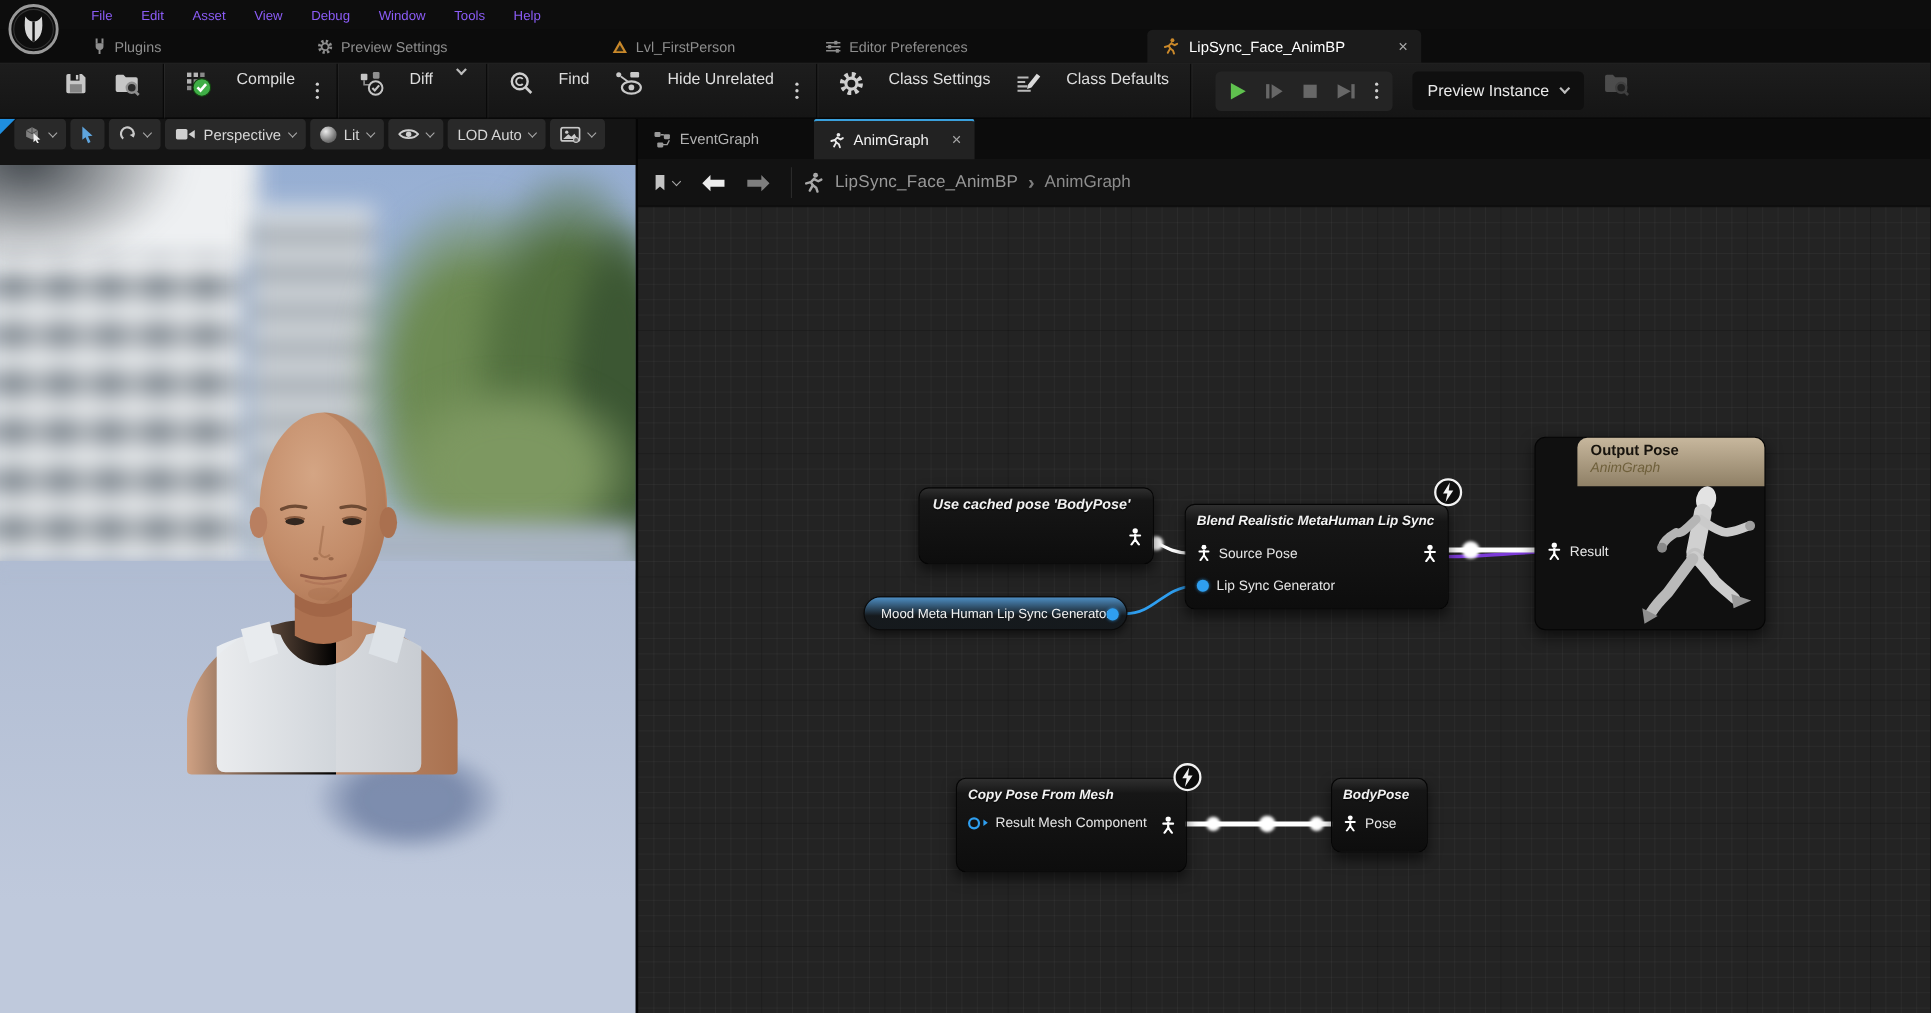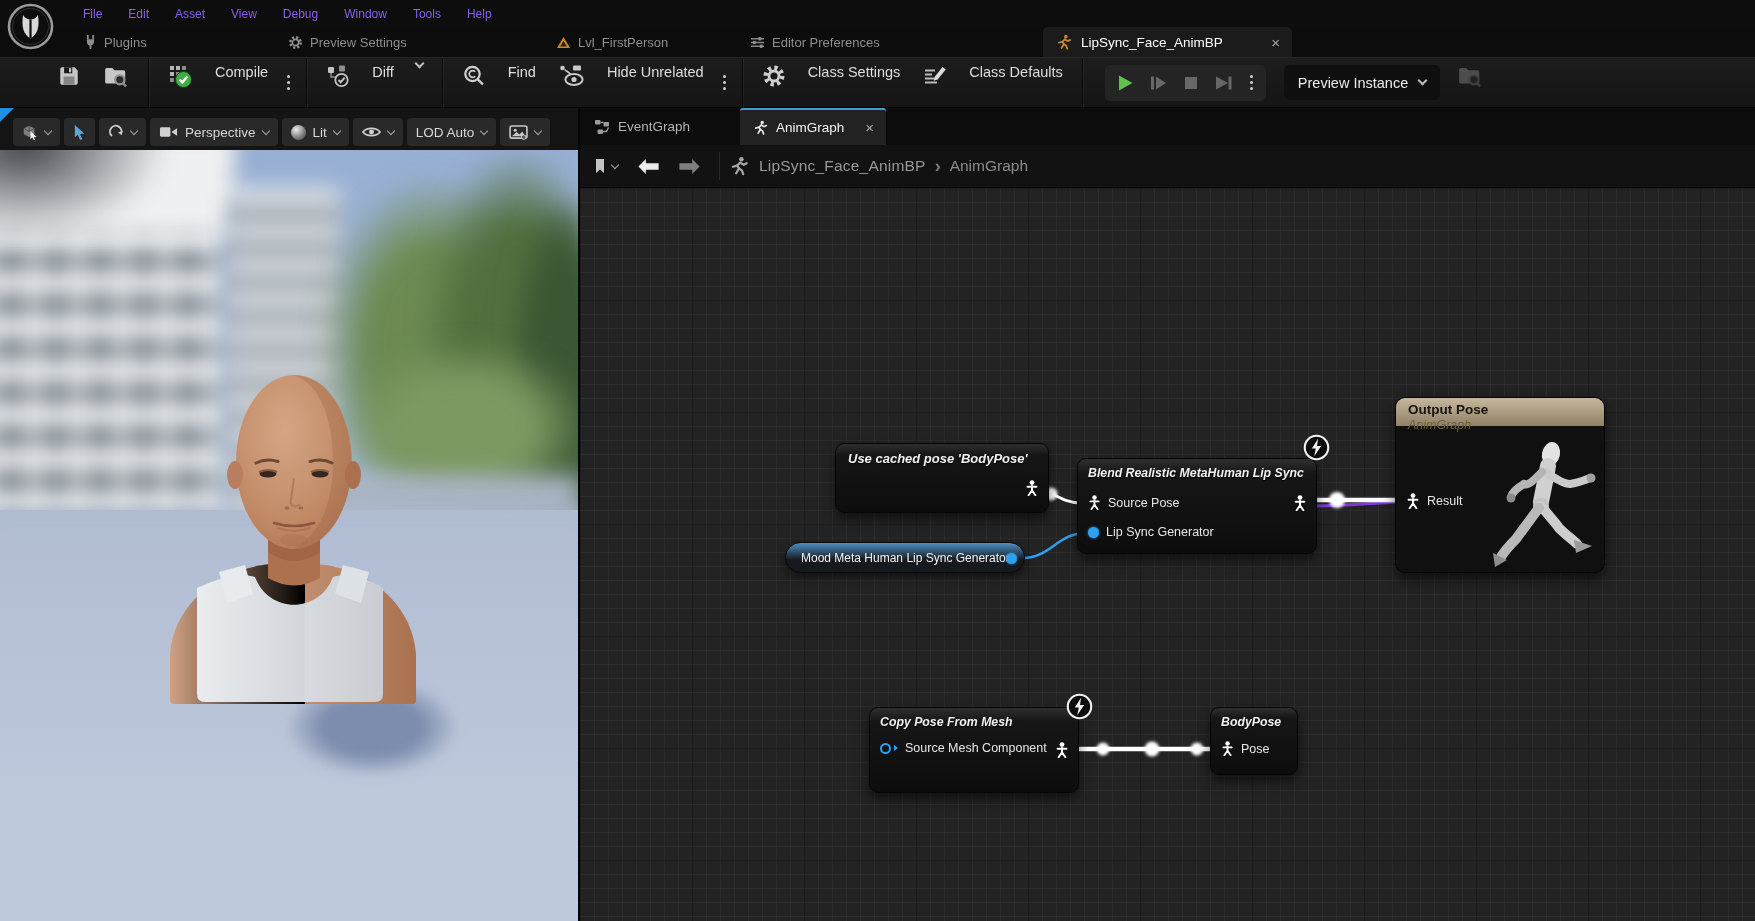--- a/index.html
+++ b/index.html
@@ -27,21 +27,21 @@
 .playgroup{display:flex;align-items:center;background:#242424;border-radius:5px;height:36px;padding:0 5px;gap:3px;margin-left:14px;}
 .pbtn{width:30px;height:30px;display:flex;align-items:center;justify-content:center;}
 .pi-btn{margin-left:18px;background:#0f0f0f;border-radius:5px;height:35px;display:flex;align-items:center;gap:11px;padding:0 14px;color:#eaeaea;font-size:14.5px;}
 .dim{opacity:.45;}
 
 
 .viewport{position:absolute;left:0;top:108px;width:578px;height:813px;background:#141414;overflow:hidden;}
 .graph{position:absolute;left:578px;top:108px;width:1177px;height:813px;background:#1b1b1b;border-left:2px solid #050505;overflow:hidden;}
 
 
-.vp-tools{position:absolute;left:13px;top:10px;display:flex;gap:4px;z-index:8;}
+.vp-tools{position:absolute;left:13px;top:0;display:flex;gap:4px;z-index:8;}
 .vbtn{height:28px;background:rgba(42,42,42,.95);border-radius:4px;display:flex;align-items:center;gap:7px;padding:0 9px;color:#d6d6d6;font-size:13.5px;white-space:nowrap;}
 .vchev{width:6px;height:6px;border-right:1.7px solid #a8a8a8;border-bottom:1.7px solid #a8a8a8;transform:rotate(45deg);margin-top:-3px;}
 .focus-tri{position:absolute;left:0;top:0;width:0;height:0;border-top:14px solid #1f8fe0;border-right:14px solid transparent;z-index:9;}
 
 
 .vp-scene{position:absolute;left:0;top:42px;width:578px;height:771px;overflow:hidden;background:#aebbd2;}
 .sky{position:absolute;left:0;top:0;width:100%;height:368px;background:linear-gradient(#97afd3,#aabdd8);}
 .blur{position:absolute;filter:blur(11px);}
 .bld1{left:-18px;top:-12px;width:238px;height:400px;background:repeating-linear-gradient(180deg,#e7eaec 0 26px,#55606b 26px 44px);}
 .bld1b{left:-18px;top:-18px;width:252px;height:104px;background:#eef0f2;}
@@ -77,21 +77,21 @@
 .node-title{font-size:13px;font-weight:bold;color:#f2f2f2;padding:7px 12px 3px;white-space:nowrap;text-shadow:0 1px 1px #000;font-style:italic;}
 .node-title.sm{font-size:12.3px;padding:7px 10px 3px;}
 .pin-row{position:absolute;display:flex;align-items:center;gap:7px;color:#e6e6e6;font-size:12.5px;white-space:nowrap;}
 .out-pin{position:absolute;}
 .bluepin{width:11px;height:11px;border-radius:50%;background:#2f9ff0;box-shadow:0 0 3px rgba(47,159,240,.8);}
 .bluering{width:11px;height:11px;border-radius:50%;border:2.5px solid #2f9ff0;background:transparent;}
 .pin-arrow{width:0;height:0;border-left:4px solid #2f9ff0;border-top:3.5px solid transparent;border-bottom:3.5px solid transparent;margin-left:-4px;}
 .mood{position:absolute;left:205px;top:354px;width:240px;height:31px;border-radius:16px;border:1px solid #0a0a0a;background:linear-gradient(180deg,rgba(92,172,238,.8),rgba(30,36,42,.15) 58%),#14181b;box-shadow:0 4px 8px rgba(0,0,0,.5);display:flex;align-items:center;color:#f2f2f2;font-size:12px;padding:0 26px 0 15px;white-space:nowrap;}
 .mood .bluepin{position:absolute;right:7px;top:10px;}
 .outnode{position:absolute;left:815px;top:209px;width:210px;height:176px;border-radius:10px;background:#101010;border:1px solid #050505;box-shadow:0 6px 14px rgba(0,0,0,.6);}
-.outhead{height:28px;border-radius:9px 9px 0 0;background:linear-gradient(180deg,#c7b79d,#8f8066);padding:4px 12px;}
+.outhead{height:44px;border-radius:9px 9px 0 0;background:linear-gradient(180deg,#c7b79d,#8f8066);padding:4px 12px;margin-left:38px;}
 .outhead .t{font-size:13.5px;font-weight:bold;color:#17130d;}
 .outhead .s{font-size:12.5px;font-style:italic;color:#6e5f3a;margin-top:1px;}
 .comment{position:absolute;left:250px;top:452px;width:642px;height:188px;border:1px solid #9a9a9a;background:rgba(148,148,148,.28);}
 .comment-head{height:37px;background:linear-gradient(180deg,#b6b6b6,#949494);display:flex;align-items:center;padding:0 13px;font-size:20px;font-weight:bold;color:#fff;text-shadow:1px 2px 2px rgba(0,0,0,.5);letter-spacing:.3px;}
 .resize{position:absolute;right:2px;bottom:2px;}
 .badge{position:absolute;z-index:6;}
 </style>
 </head>
 <body>
 
@@ -577,21 +577,21 @@
             </svg>
           <span>Result</span>
         </div>
       </div>
 
       <div class="node" style="left:289px;top:519px;width:210px;height:86px">
         <div class="node-title sm">Copy Pose From Mesh</div>
         <div class="pin-row" style="left:10px;top:33px">
           <span class="bluering"></span>
             <span class="pin-arrow"></span>
-          <span>Source Mesh Component</span>
+          <span>Result Mesh Component</span>
         </div>
         <div class="out-pin" style="right:9px;top:34px">
           <svg width="14" height="16" viewBox="0 0 14 16">
               <circle cx="7" cy="2.6" r="2.4" fill="#fff"></circle>
               <rect x="6" y="5.2" width="2" height="5.4" fill="#fff"></rect>
               <rect x="1.6" y="5.8" width="10.8" height="1.9" rx=".9" fill="#fff"></rect>
               <path d="M7 10.4 L3.6 15.2 M7 10.4 L10.4 15.2" stroke="#fff" stroke-width="1.9" stroke-linecap="round"></path>
             </svg>
         </div>
       </div>

